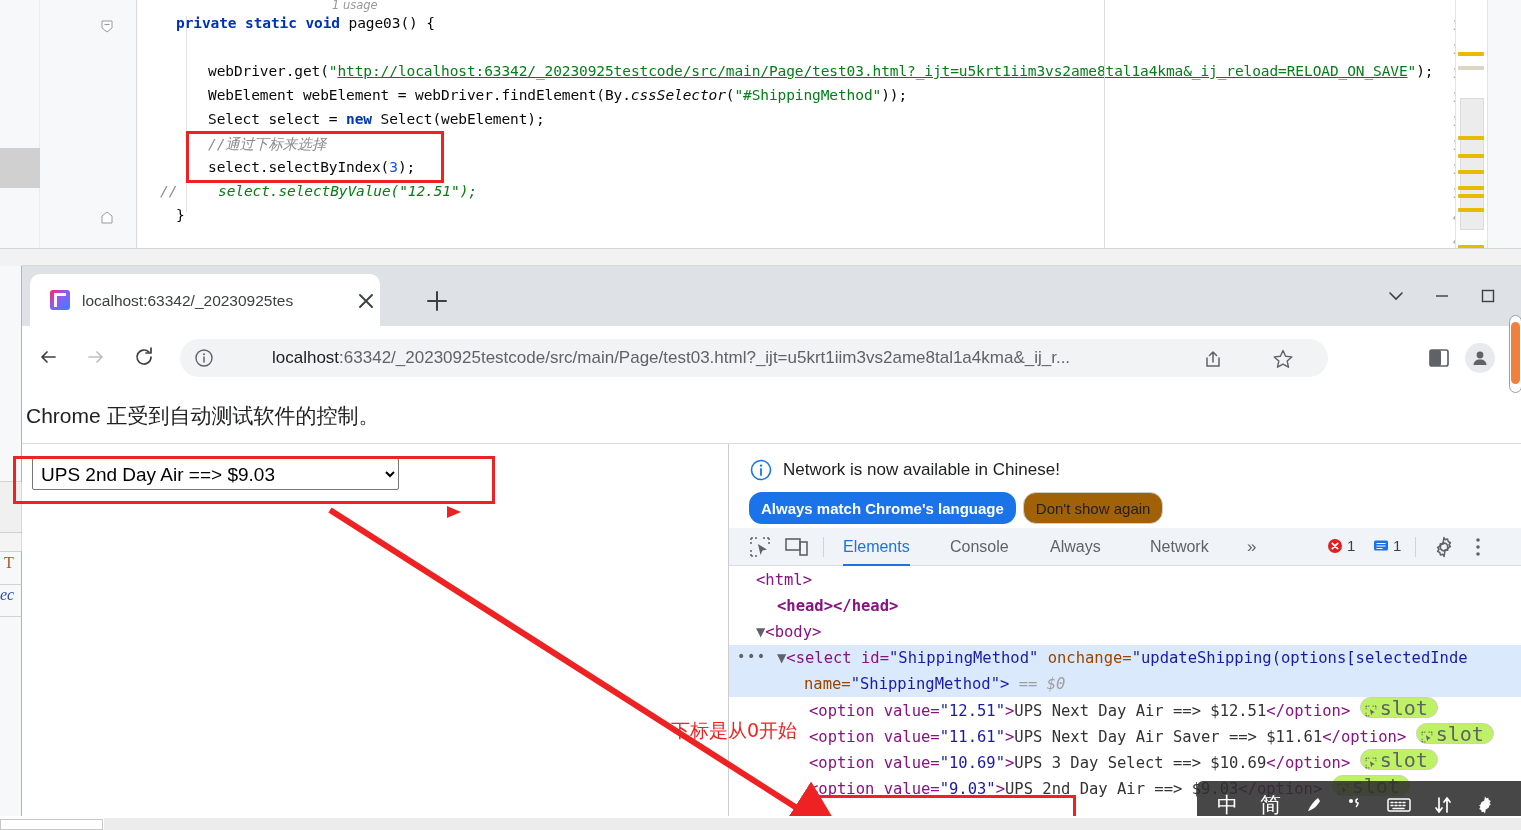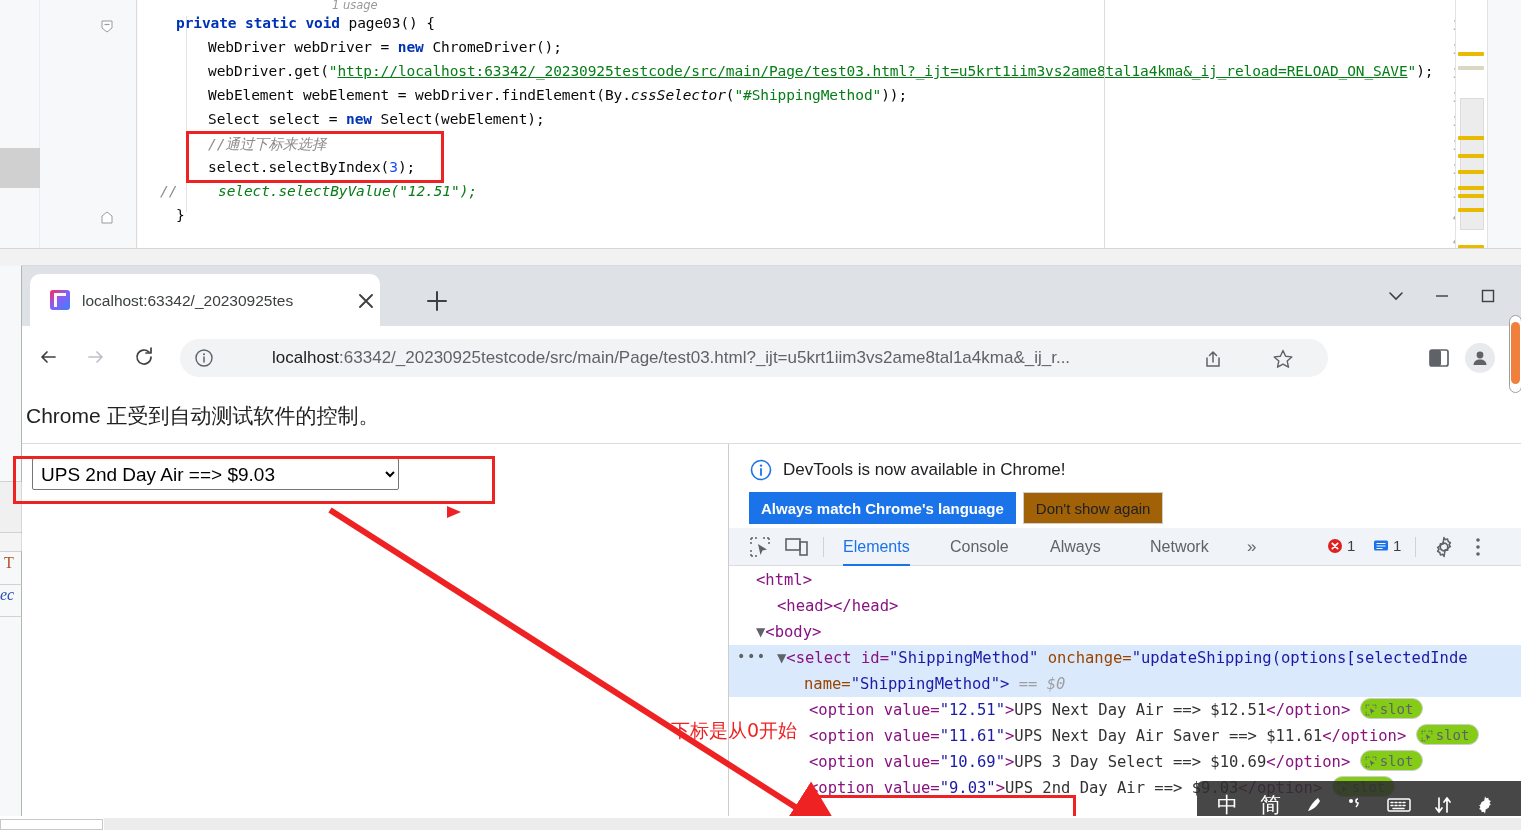--- a/index.html
+++ b/index.html
@@ -95,21 +95,21 @@
   select.ships { width:367px; height:32px; font-size:19px; padding:2px 4px; border:1px solid #767676;
                  border-radius:2px; background:#fff; color:#000; font-family:"Liberation Sans", sans-serif;}
 
   
   .devtools { position:absolute; left:706px; top:178px; width:793px; height:372px; background:#ffffff;
               border-left:1px solid #cdcdcd;}
   .dt-notice { position:absolute; left:0; top:0; width:793px; height:74px; background:#fff;}
   .dt-notice-ic { position:absolute; left:20px; top:14px; width:24px; height:24px; }
   .dt-notice-tx { position:absolute; left:54px; top:16px; font-size:17px; color:#202124;}
   .dt-btnrow { position:absolute; left:20px; top:48px; display:flex; gap:7px; align-items:center;}
-  .dt-btn { height:32px; padding:0 12px; border-radius:0; display:flex; align-items:center;
+  .dt-btn { height:32px; padding:0 12px; border-radius:13px; display:flex; align-items:center;
             font-size:15px; cursor:pointer; white-space:nowrap;}
   .dt-btn.primary { background:#1a73e8; color:#fff; font-weight:bold; }
   .dt-btn.ghost { background:#a16207; color:#202124; border:1px solid #cdcdcd;}
   .dt-tabbar { position:absolute; left:0; top:84px; width:793px; height:38px; background:#f0f3f8;
                border-bottom:1px solid #dcdcdc; }
   .dt-ic { position:absolute; top:8px; width:24px; height:22px; cursor:pointer;}
   .dt-div { position:absolute; top:9px; width:1px; height:20px; background:#cfd3da;}
   .dt-tab { position:absolute; top:0; height:38px; line-height:38px; font-size:16px; color:#5f6368; cursor:pointer; white-space:nowrap;}
   .dt-tab.active { color:#1a73e8; border-bottom:2px solid #1a73e8;}
   .dt-chev { position:absolute; top:0; height:38px; line-height:38px; font-size:17px; color:#5f6368; cursor:pointer;}
@@ -119,21 +119,21 @@
              font-family:"DejaVu Sans Mono", monospace; font-size:15.5px; overflow:hidden;}
   .trow { position:absolute; left:0; width:793px; height:26px; line-height:26px; white-space:nowrap;}
   .trow.sel { background:#dbe9fc;}
   .tag { color:#881280;}
   .attr { color:#994500;}
   .val { color:#1a1aa6;}
   .txt { color:#333333;}
   .dollar { color:#9e9e9e; font-style:italic;}
   .dots { position:absolute; left:8px; color:#5f6368; letter-spacing:1.5px; font-size:14px;}
   .slotbadge { display:inline-block; border:1px solid #cdcdcd; border-radius:11px; padding:0 9px 0 4px;
-     height:21px; line-height:20px; font-size:14px; color:#5f6368; background:#84cc16; vertical-align:1px;}
+     height:21px; line-height:20px; font-size:20px; color:#5f6368; background:#bef264; vertical-align:1px;}
   .slotbadge svg { vertical-align:-2px; margin-right:3px;}
 
   
   .anno-text { position:absolute; font-family:"DejaVu Sans", sans-serif; font-size:19px; color:#ee2222; white-space:nowrap;}
   svg.overlay { position:absolute; left:0; top:0; width:1521px; height:830px; pointer-events:none; }
 
   
   .ime { position:absolute; left:1197px; top:781px; width:324px; height:48px; background:rgba(46,46,46,0.88);
          border-radius:6px 0 0 0; display:flex; align-items:center; gap:22px; padding-left:20px; }
   .ime-ic { color:#ffffff; font-size:21px; display:flex; align-items:center; justify-content:center; cursor:pointer;}
@@ -177,21 +177,20 @@
       <svg width="14" height="14" viewBox="0 0 14 14">
           <path d="M2 12 h10 v-7 l-5 -4 l-5 4 z" fill="#fff" stroke="#9a9a9a"></path>
         </svg>
     </div>
 
     <div class="ide-code">
       <div class="hint">1 usage</div>
       <div class="indentguide" style="left:48px;"></div>
 
       <div class="cl" style="top:15px; left:38px;"><span class="kw">private static void</span> page03() {</div>
-      <div class="cl" style="top:39px; left:70px;">WebDriver webDriver = <span class="kwn">new</span> ChromeDriver();</div>
       <div class="cl" style="top:63px; left:70px;">webDriver.get(<span class="str">"</span><span class="strlink">http://localhost:63342/_20230925testcode/src/main/Page/test03.html?_ijt=u5krt1iim3vs2ame8tal1a4kma&amp;_ij_reload=RELOAD_ON_SAVE</span><span class="str">"</span>);</div>
       <div class="cl" style="top:87px; left:70px;">WebElement webElement = webDriver.findElement(By.<span style="font-style:italic">cssSelector</span>(<span class="str">"#ShippingMethod"</span>));</div>
       <div class="cl" style="top:111px; left:70px;">Select select = <span class="kwn">new</span> Select(webElement);</div>
       <div class="cl" style="top:135px; left:70px;"><span class="cmt">//通过下标来选择</span></div>
       <div class="cl" style="top:159px; left:70px;">select.selectByIndex(<span class="num">3</span>);</div>
       <div class="cl" style="top:183px; left:22px;"><span class="cmt">//</span></div>
       <div class="cl" style="top:183px; left:80px;"><span class="italicm">select.selectByValue("12.51");</span></div>
       <div class="cl" style="top:207px; left:38px;">}</div>
     </div>
 
@@ -338,21 +337,21 @@
 
     <div class="devtools">
       <div class="dt-notice">
         <div class="dt-notice-ic">
           <svg width="24" height="24" viewBox="0 0 24 24">
               <circle cx="12" cy="12" r="9.5" fill="none" stroke="#1a73e8" stroke-width="1.6"></circle>
               <path d="M12 11 V17" stroke="#1a73e8" stroke-width="1.8" stroke-linecap="round"></path>
               <circle cx="12" cy="7.6" r="1.2" fill="#1a73e8"></circle>
             </svg>
         </div>
-        <div class="dt-notice-tx">DevTools is now available in Chrome!</div>
+        <div class="dt-notice-tx">Network is now available in Chinese!</div>
         <div class="dt-btnrow">
           <div class="dt-btn primary">Always match Chrome's language</div>
           <div class="dt-btn ghost">Don't show again</div>
         </div>
       </div>
 
       <div class="dt-tabbar">
         <div class="dt-ic" style="left:20px">
           <svg width="22" height="22" viewBox="0 0 22 22">
               <path d="M2 2 h6 M2 2 v6 M20 2 h-6 M20 2 v6 M2 20 h6 M2 20 v-6" stroke="#5f6368" stroke-width="1.5" stroke-dasharray="2 2" fill="none"></path>
@@ -397,21 +396,21 @@
           <svg width="6" height="22" viewBox="0 0 6 22">
               <circle cx="3" cy="4" r="1.8" fill="#5f6368"></circle>
               <circle cx="3" cy="11" r="1.8" fill="#5f6368"></circle>
               <circle cx="3" cy="18" r="1.8" fill="#5f6368"></circle>
             </svg>
         </div>
       </div>
 
       <div class="dt-tree">
         <div class="trow" style="top:0px; padding-left:27px;"><span class="tag">&lt;html&gt;</span></div>
-        <div class="trow" style="top:26px; padding-left:48px;"><span class="tag">&lt;head&gt;&lt;/head&gt;</span></div>
+        <div class="trow" style="top:26px; padding-left:48px;font-weight:bold;"><span class="tag">&lt;head&gt;&lt;/head&gt;</span></div>
         <div class="trow" style="top:52px; padding-left:27px;"><span style="color:#5f6368">▼</span><span class="tag">&lt;body&gt;</span></div>
 
         <div class="trow sel" style="top:78px; padding-left:48px;">
           <span class="dots" style="top:-2px;">•••</span>
           <span style="color:#5f6368">▼</span><span class="tag">&lt;select id=</span><span class="val">"ShippingMethod"</span> <span class="attr">onchange=</span><span class="val">"updateShipping(options[selectedInde</span>
         </div>
         <div class="trow sel" style="top:104px; padding-left:75px;">
           <span class="attr">name=</span><span class="val">"ShippingMethod"&gt;</span> <span class="dollar">== $0</span>
         </div>
 

